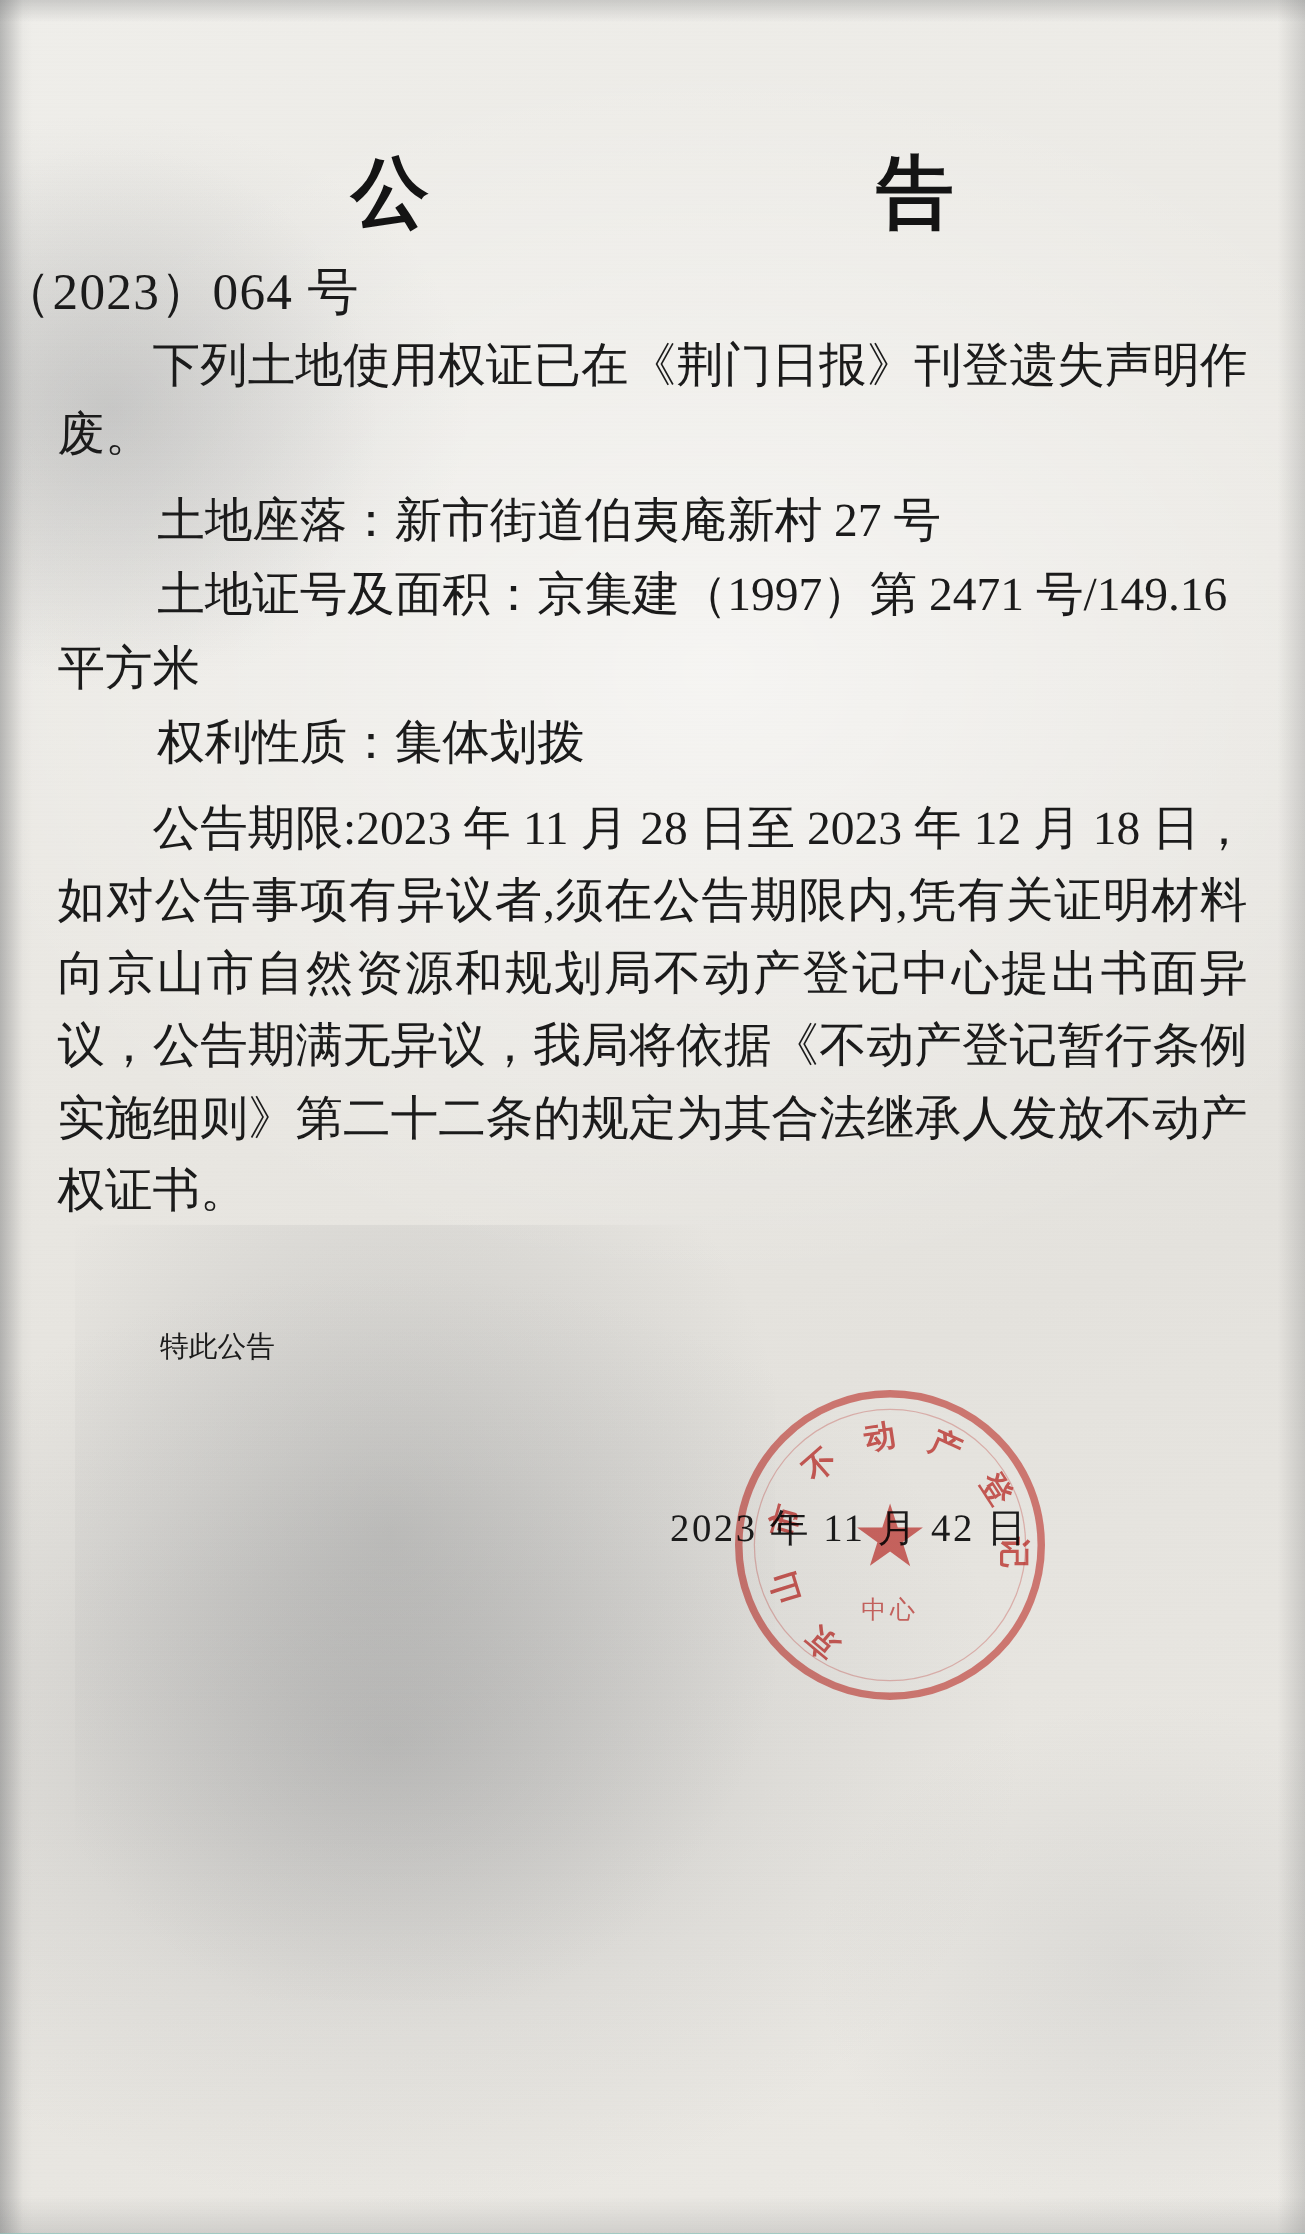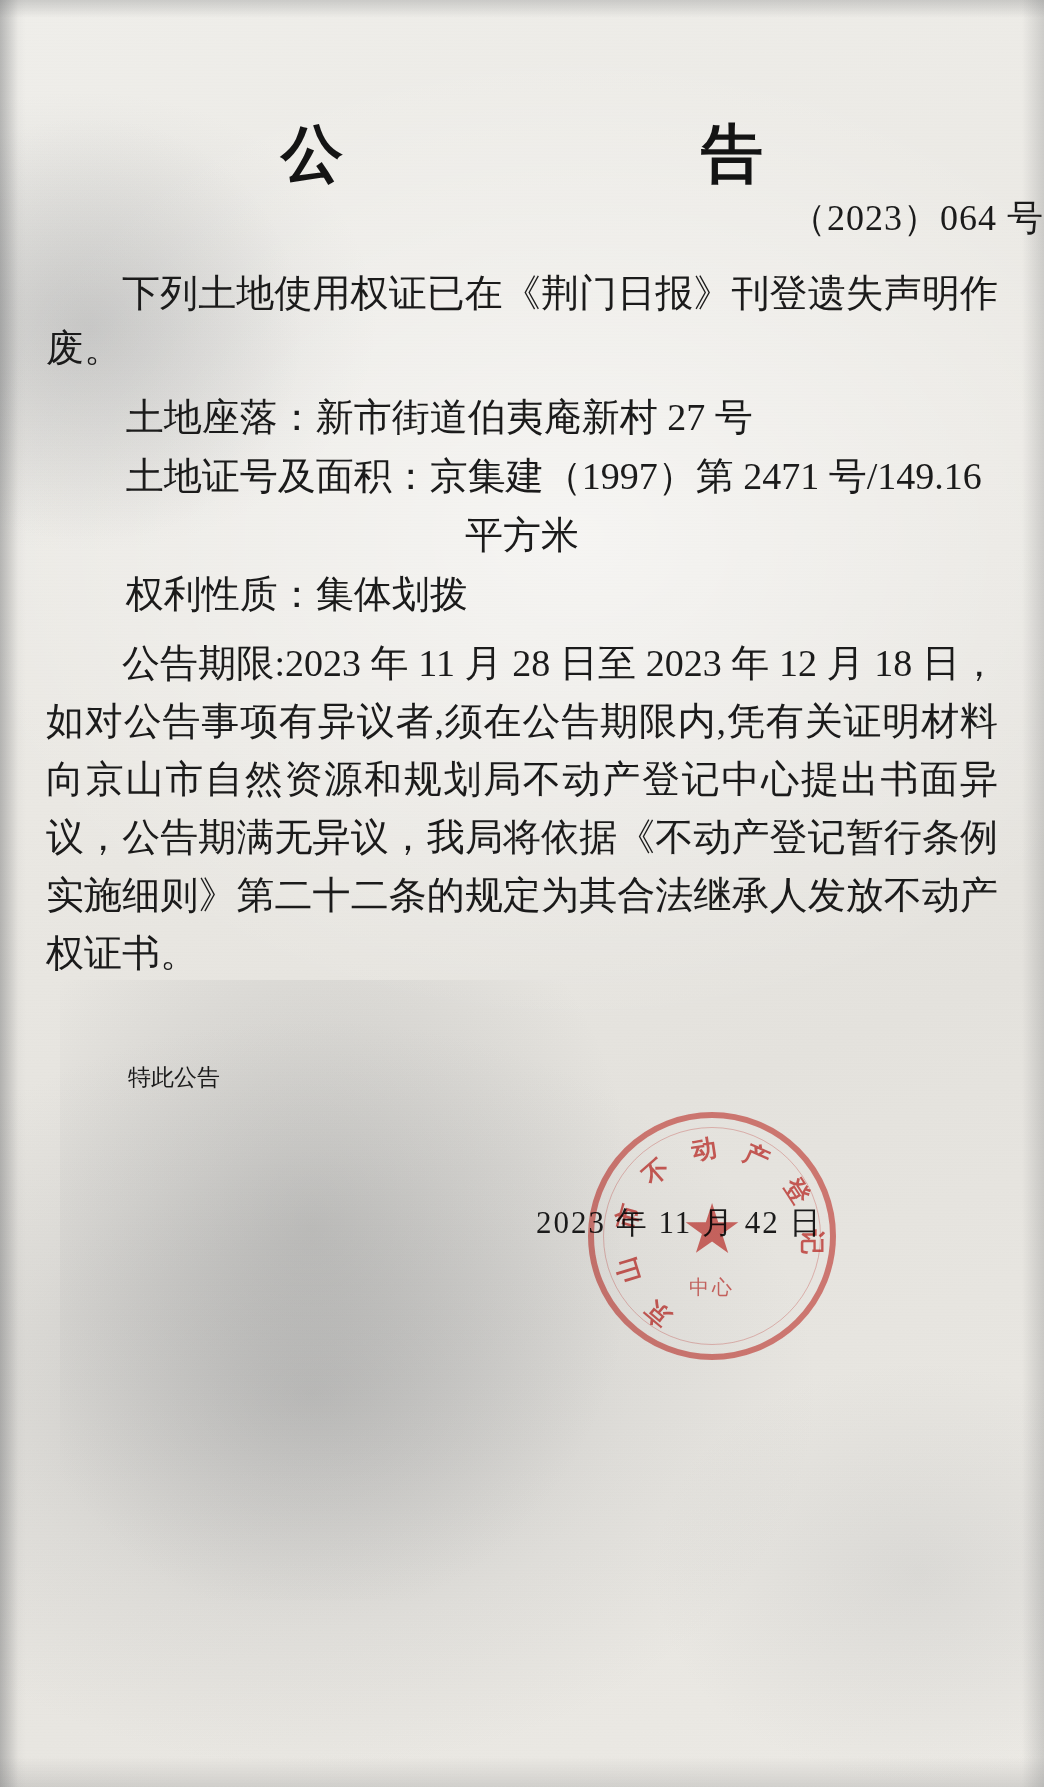--- a/index.html
+++ b/index.html
@@ -63,23 +63,23 @@
     font-size: 62px;
     font-weight: 700;
     letter-spacing: 78px;
     text-indent: 78px;
     color: #141414;
     font-family: "Liberation Serif", "DejaVu Serif", serif;
   }
   .docnum {
     position: absolute;
     left: 0; right: 0;
-    top: 194px;
-    text-align: right;
-    font-size: 36px;
+    top: 206px;
+    text-align: left;
+    font-size: 41px;
     letter-spacing: 1px;
     color: #1b1b1b;
   }
 
   .body-block {
     position: absolute;
     left: 46px;
     right: 46px;
     top: 266px;
     font-size: 38px;
@@ -102,21 +102,21 @@
   .field-wrap {
     margin: 0;
     padding-left: 2.1em;
     line-height: 59px;
     text-align: justify;
     text-justify: inter-ideograph;
   }
   .field-cont {
     margin: 0;
     padding-left: 0;
-    text-align: center;
+    text-align: left;
     line-height: 59px;
   }
   .spacer-sm { height: 10px; }
 
   .notice-para {
     margin: 0;
     text-indent: 2em;
     line-height: 58px;
     text-align: justify;
     text-justify: inter-ideograph;

